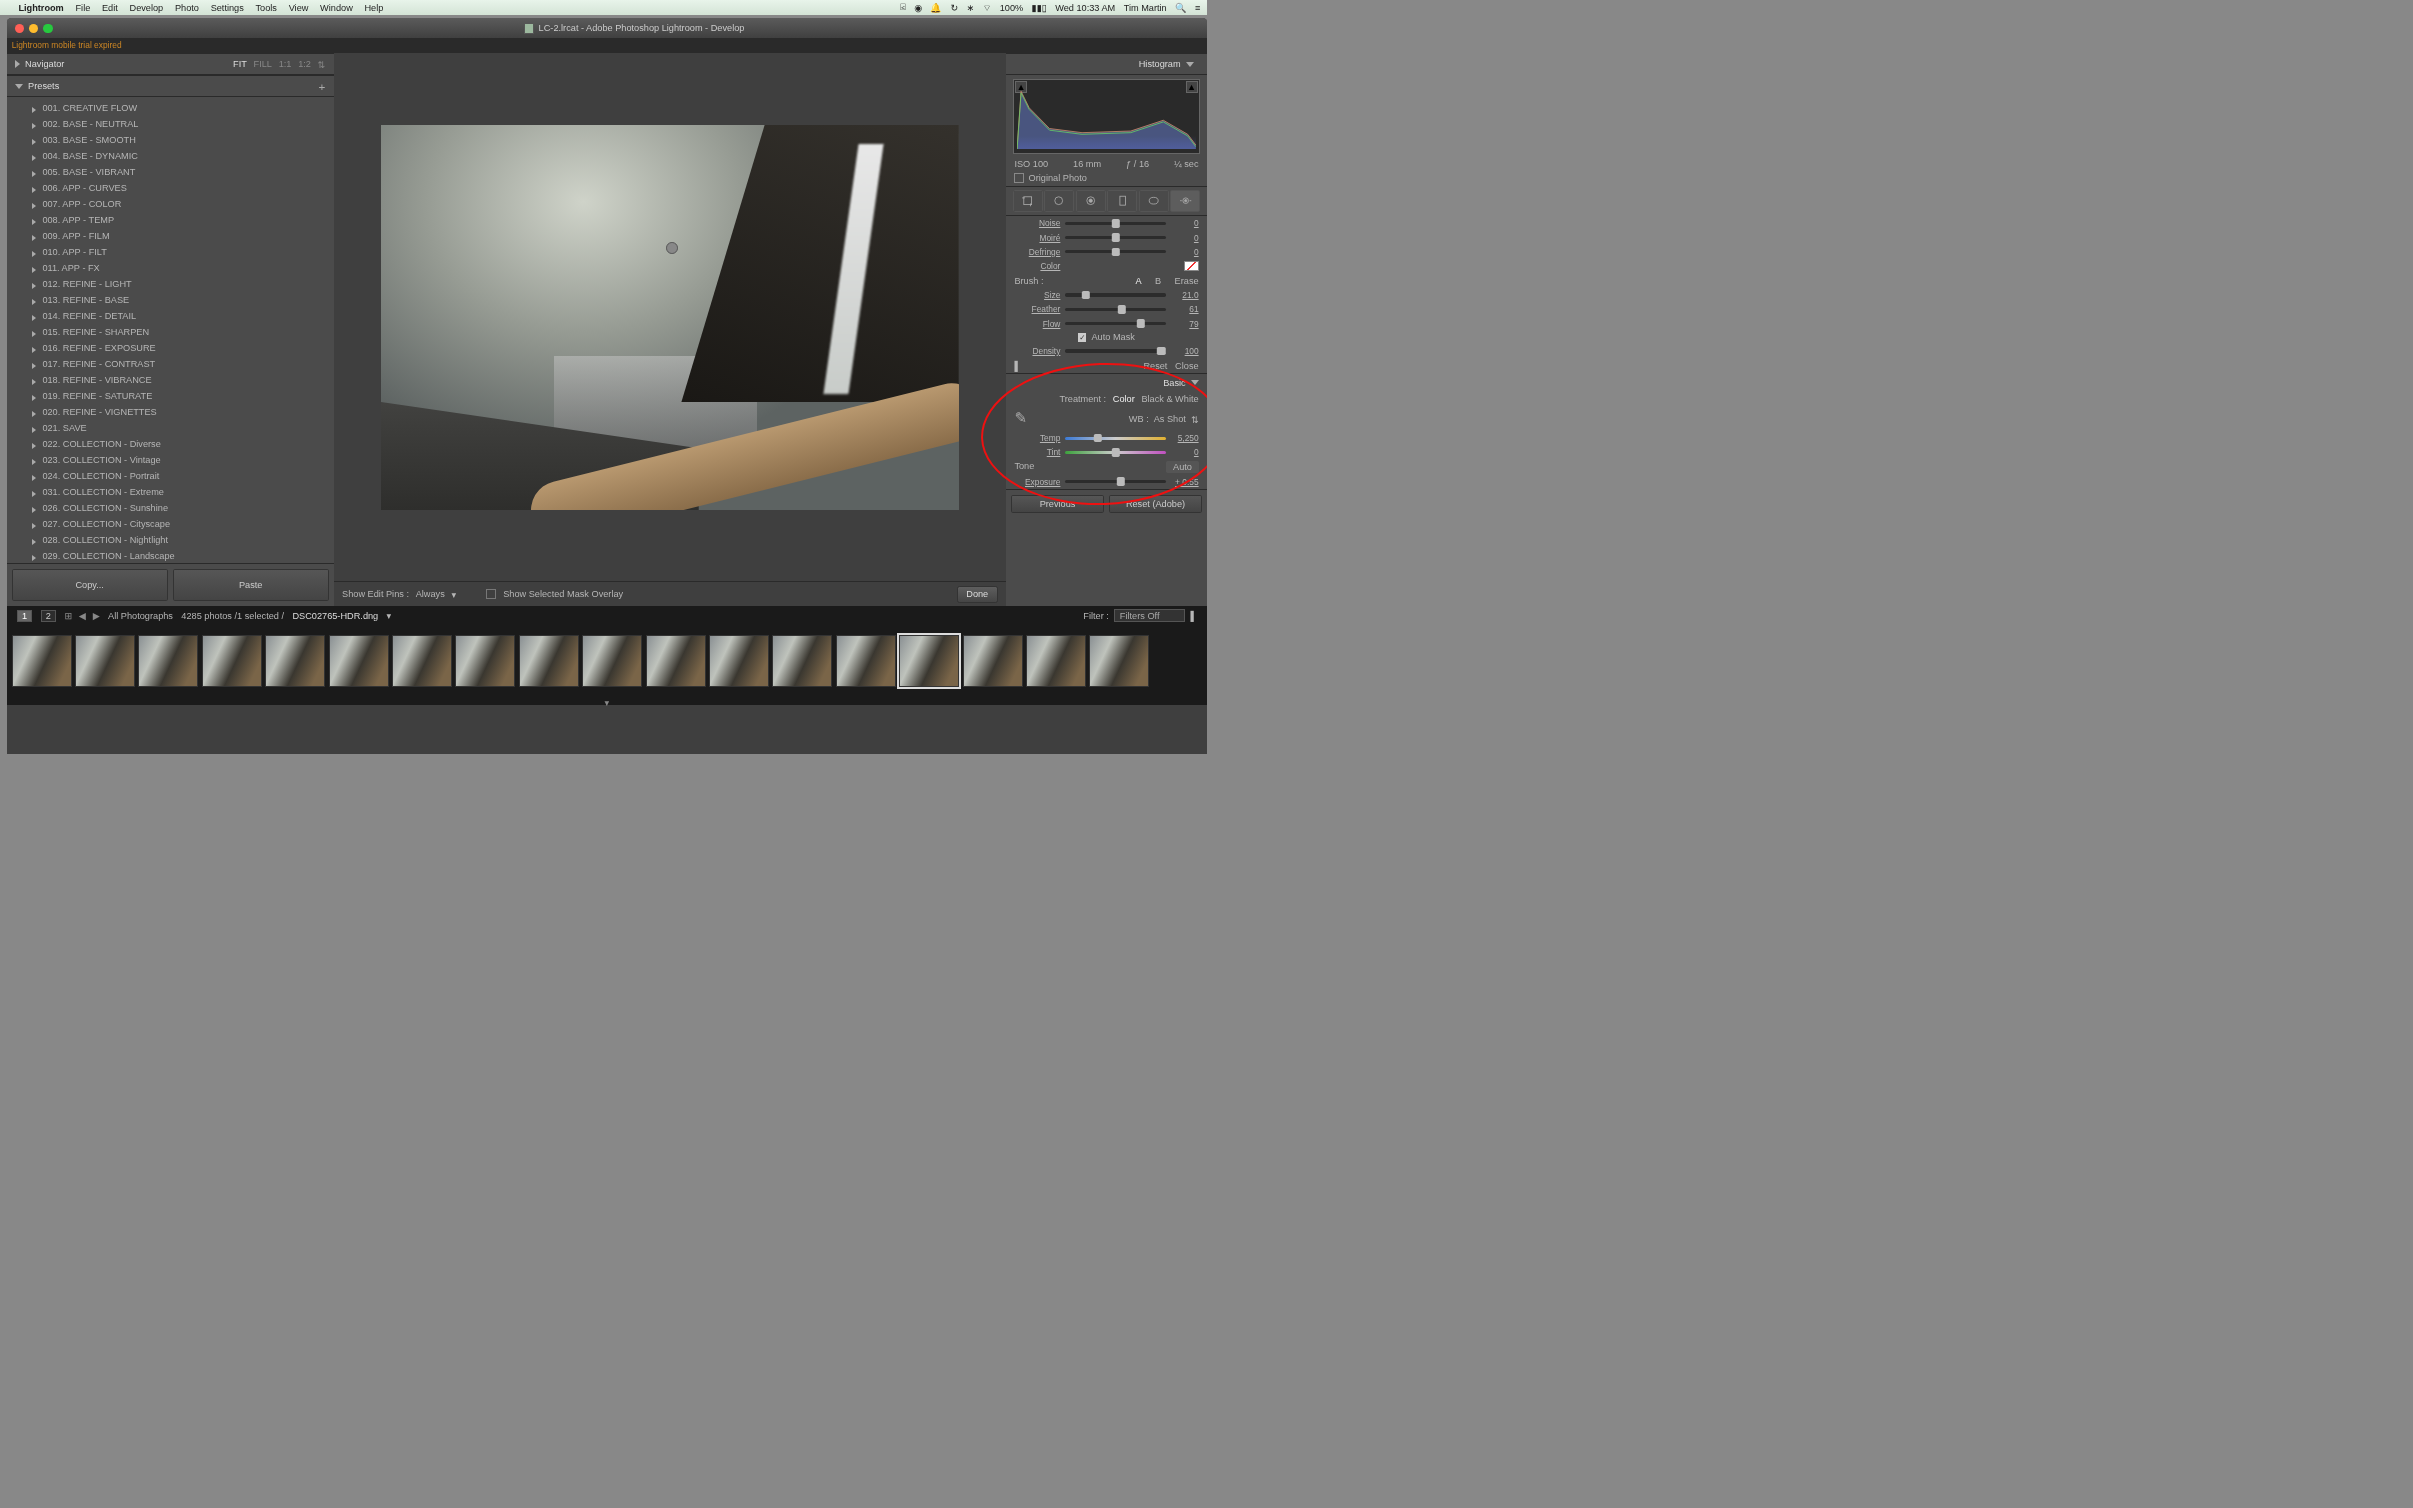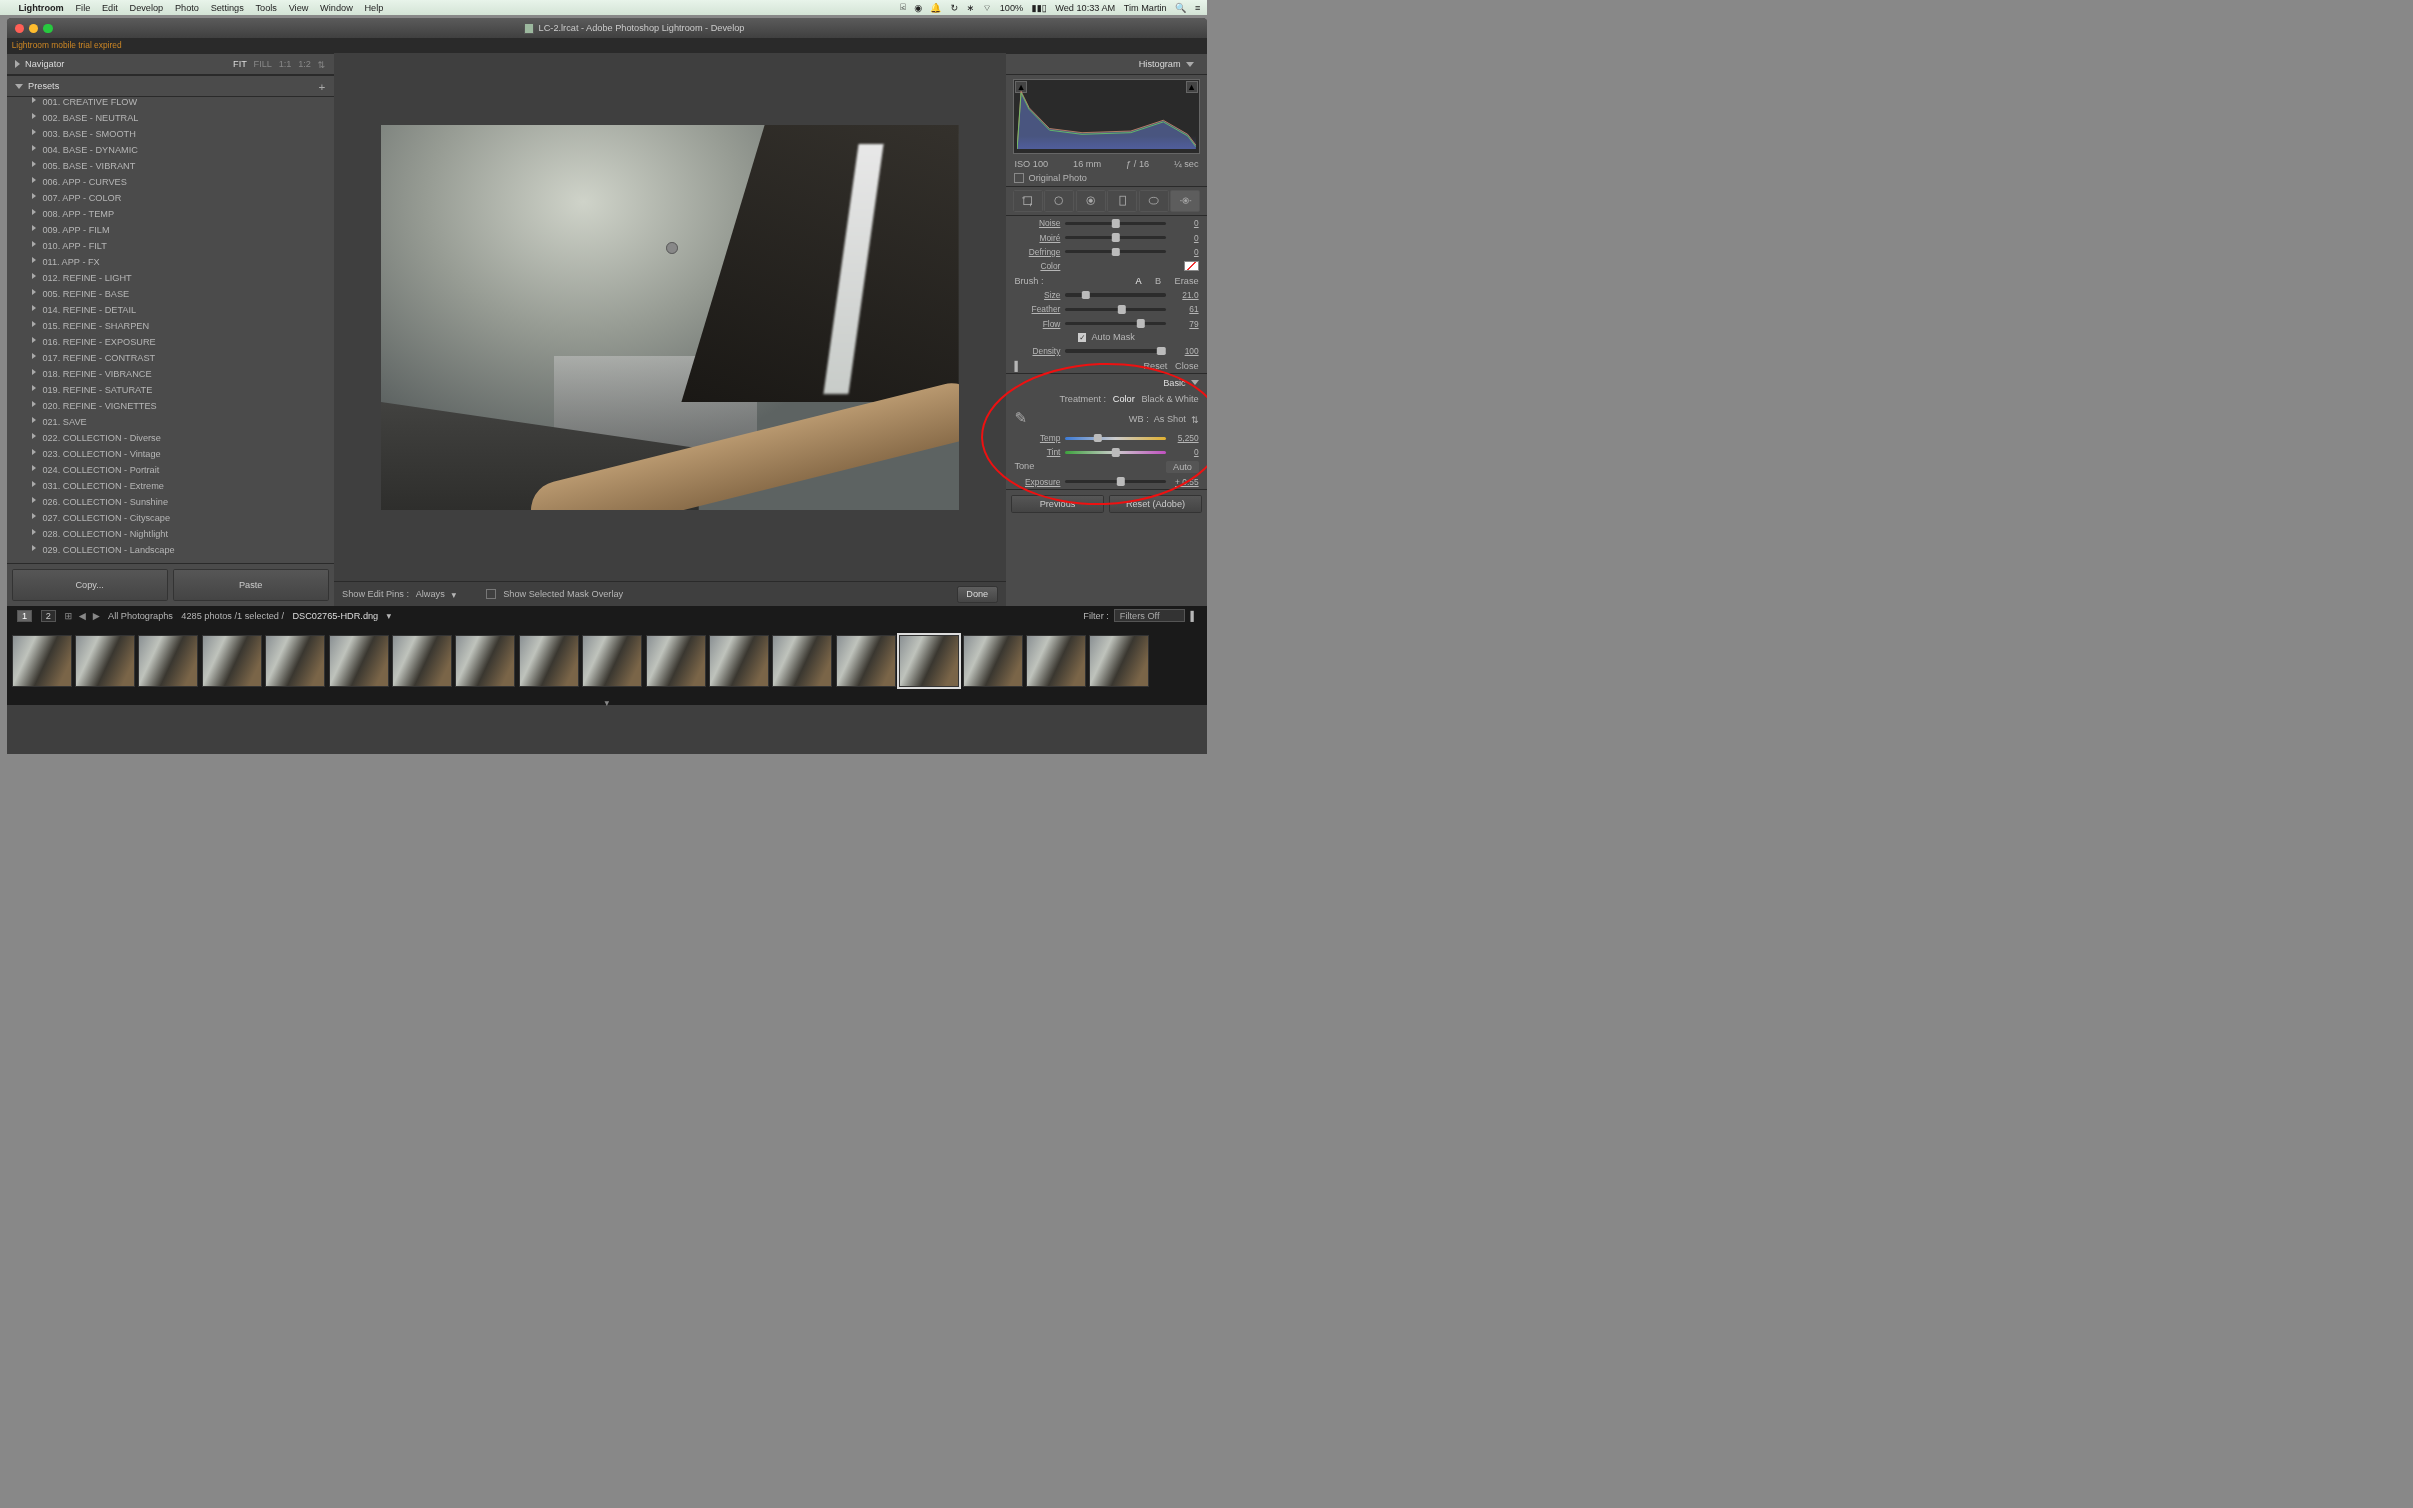--- a/index.html
+++ b/index.html
@@ -30,21 +30,21 @@
   .col-right{width:201px;background:var(--panel);display:flex;flex-direction:column;position:relative;}
 
   .phead{height:22px;border-top:0.8px solid var(--dark);border-bottom:0.8px solid var(--dark);display:flex;align-items:center;padding:0 8.4px;color:var(--text2);font-size:11px;}
   .phead .tri{width:0;height:0;margin-right:5px;}
   .tri-down{border-left:4.2px solid transparent;border-right:4.2px solid transparent;border-top:5px solid #aaa;}
   .tri-right{border-top:4.2px solid transparent;border-bottom:4.2px solid transparent;border-left:5px solid #aaa;}
   .phead .extra{margin-left:auto;display:flex;gap:6.7px;color:#888;font-size:8.4px;}
   .phead .extra span.emph{color:#ddd;}
 
   .presets{flex:1;overflow:hidden;}
-  .preset-row{height:16px;display:flex;align-items:flex-start;padding-left:25px;color:var(--text);gap:6.7px;}
+  .preset-row{height:16px;display:flex;align-items:flex-end;padding-left:25px;color:var(--text);gap:6.7px;}
   .preset-row .pt{width:0;height:0;border-top:3.4px solid transparent;border-bottom:3.4px solid transparent;border-left:4.2px solid #aaa;}
   .lbtns{display:flex;gap:5px;padding:5px;background:var(--panel);border-top:0.8px solid var(--dark);}
   .lbtns button{flex:1;height:32px;background:linear-gradient(#565656,#444);border:0.8px solid #333;color:#ccc;border-radius:1.7px;}
 
   .image-area{flex:1;display:flex;align-items:center;justify-content:center;background:var(--bg);position:relative;}
   .photo{width:578px;height:385px;background:linear-gradient(115deg,#6a7478 0%,#b3b8b0 25%,#8a8f87 45%,#3d3a33 60%,#5a4e3d 80%,#a8896a 100%);position:relative;overflow:hidden;}
   .sky{position:absolute;inset:0;background:radial-gradient(ellipse at 35% 20%,#cfd3c9 0%,#969b93 30%,#5d6362 60%);} 
   .cliff{position:absolute;right:0;top:0;width:48%;height:72%;background:linear-gradient(200deg,#34312c,#1a1815);clip-path:polygon(30% 0,100% 0,100% 100%,0 100%);}
   .waterfall{position:absolute;right:16%;top:5%;width:25px;height:65%;background:linear-gradient(#e8e8e8,#c8ccc9);filter:blur(0.8px);transform:skewX(-8deg);}
   .log{position:absolute;right:-5%;bottom:5%;width:80%;height:59px;background:linear-gradient(#b8986f,#8a6d4a);transform:rotate(-14deg);border-radius:34px;}
@@ -220,21 +220,21 @@
           <div class="preset-row">
             <span class="pt"></span>
             <span>011. APP - FX</span>
           </div>
           <div class="preset-row">
             <span class="pt"></span>
             <span>012. REFINE - LIGHT</span>
           </div>
           <div class="preset-row">
             <span class="pt"></span>
-            <span>005. REFINE - BASE</span>
+            <span>013. REFINE - BASE</span>
           </div>
           <div class="preset-row">
             <span class="pt"></span>
             <span>014. REFINE - DETAIL</span>
           </div>
           <div class="preset-row">
             <span class="pt"></span>
             <span>015. REFINE - SHARPEN</span>
           </div>
           <div class="preset-row">

